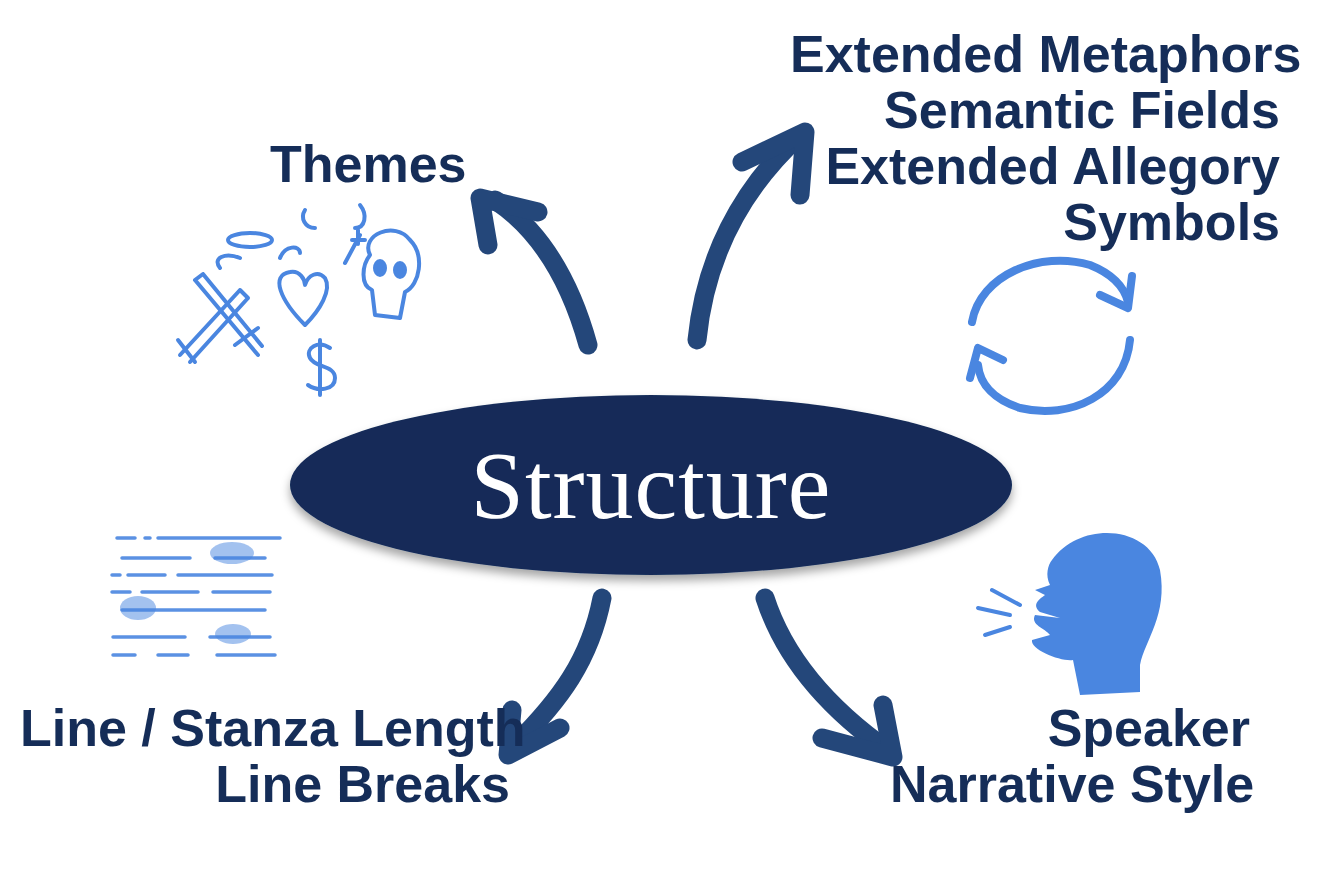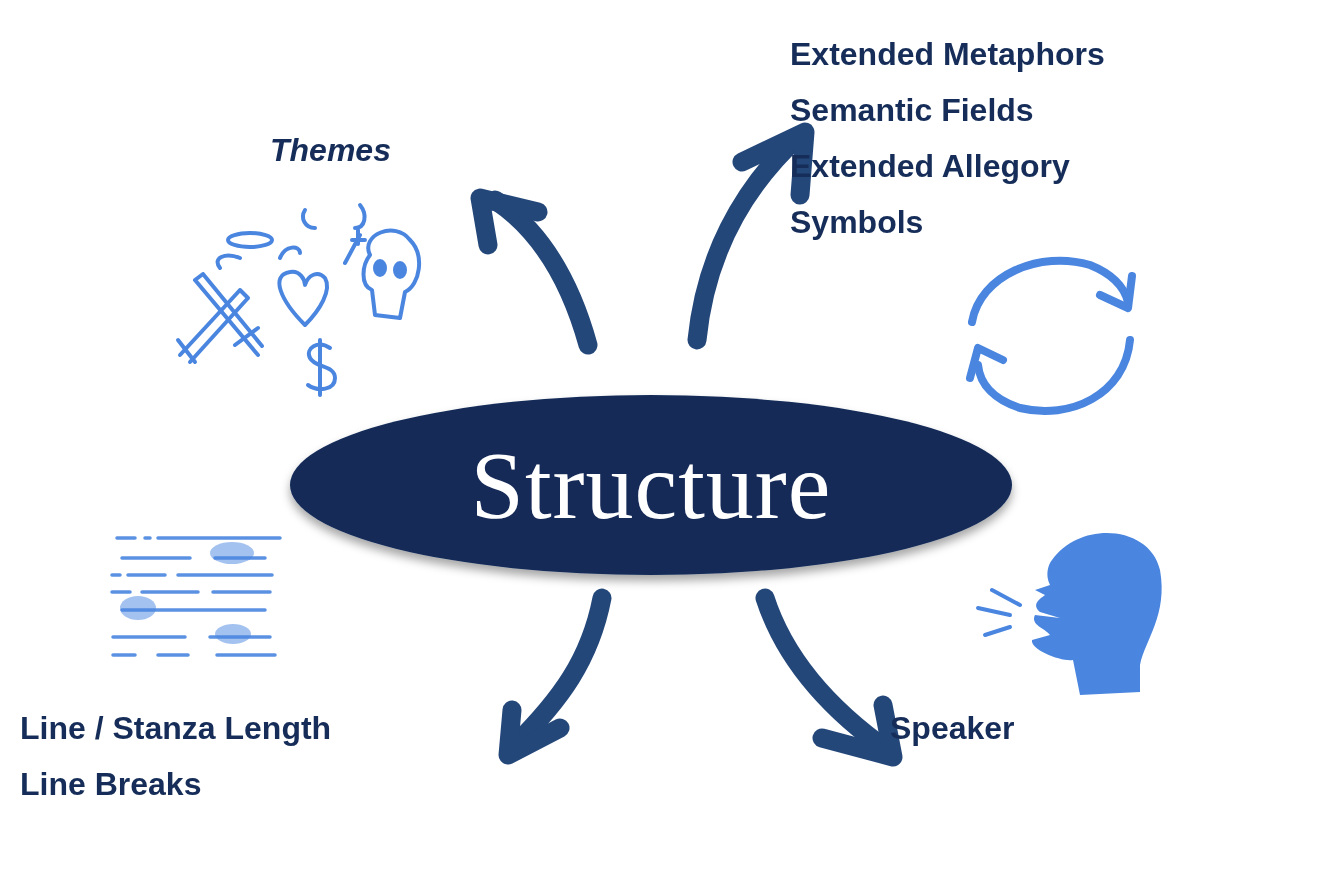--- a/index.html
+++ b/index.html
@@ -1,19 +1,19 @@
 <!DOCTYPE html>
 <html><head>
 <meta charset="utf-8">
 <style>
   html, body { margin: 0; padding: 0; background: #ffffff; }
   body { width: 1339px; height: 875px; position: relative; overflow: hidden;
          font-family: "Liberation Sans", sans-serif; }
-  .label { position: absolute; color: #152d58; font-weight: bold; text-align: left;
-           font-size: 32px; line-height: 1.4; font-family: "Liberation Sans", sans-serif; }
+  .label { position: absolute; color: #152d58; font-weight: bold; text-align: right;
+           font-size: 52px; line-height: 1.4; font-family: "Liberation Sans", sans-serif; }
   .label div { white-space: nowrap; }
   svg.layer { position: absolute; left: 0; top: 0; }
   .center-text { position: absolute; left: 290px; top: 400px; width: 722px; height: 170px;
                  display: flex; align-items: center; justify-content: center;
                  color: #ffffff; font-size: 96px; font-family: Liberation Serif, serif;
                  letter-spacing: 1px; }
 </style>
 </head>
 <body>
 
@@ -104,31 +104,32 @@
     <g stroke="#4a86e0" stroke-width="4" stroke-linecap="round">
       <path d="M992 590 L1020 605"></path>
       <path d="M978 608 L1010 615"></path>
       <path d="M985 635 L1010 627"></path>
     </g>
   </g>
 </svg>
 
 <div class="center-text">Structure</div>
 
-<div class="label" style="left:270px; top:128px; width:190px;font-style:italic;">
+<div class="label" style="left:270px; top:128px; width:190px;">
   <div>Themes</div>
 </div>
 
 <div class="label" style="left:790px; top:26px; width:490px; line-height:56px;">
   <div>Extended Metaphors</div>
   <div>Semantic Fields</div>
   <div>Extended Allegory</div>
   <div>Symbols</div>
 </div>
 
 <div class="label" style="left:20px; top:700px; width:490px; line-height:56px;">
   <div>Line / Stanza Length</div>
   <div>Line Breaks</div>
 </div>
 
 <div class="label" style="left:890px; top:700px; width:360px; line-height:56px;">
   <div>Speaker</div>
+  <div>Narrative Style</div>
 </div>
 
 </body></html>

